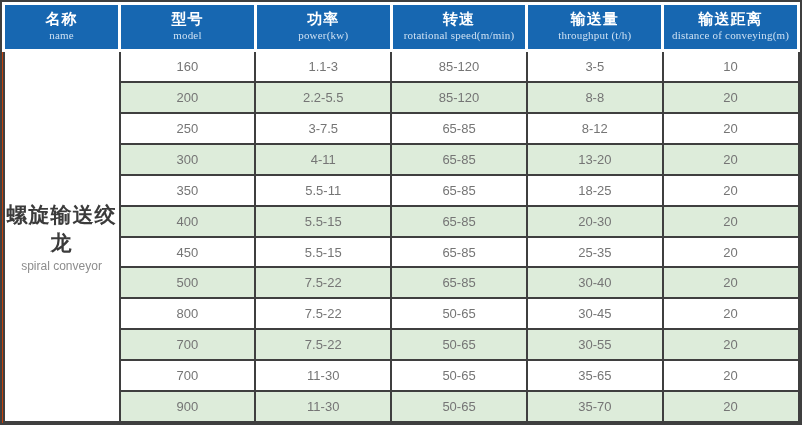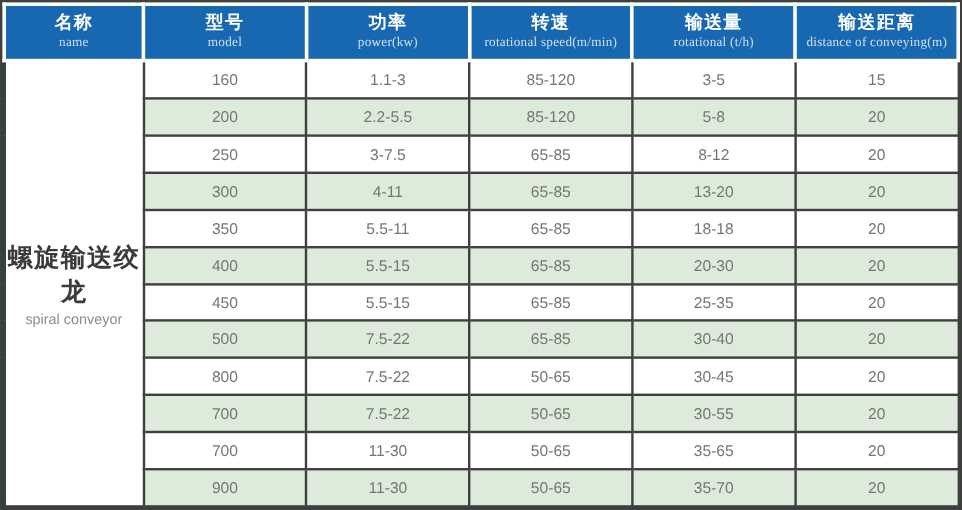--- a/index.html
+++ b/index.html
@@ -5,21 +5,21 @@
   html, body {
     margin: 0;
     padding: 0;
     background: #ffffff;
   }
   .frame {
     width: 802px;
     height: 425px;
     box-sizing: border-box;
     border: 2px solid #3f3f3f;
-    background: #14532d;
+    background: #c2410c;
   }
   table.spec {
     width: 100%;
     height: 100%;
     border-collapse: collapse;
     table-layout: fixed;
     font-family: "Liberation Sans", sans-serif;
   }
   thead tr { height: 47px; }
   th {
@@ -94,66 +94,66 @@
         <th>
           <div class="hdr-zh">功率</div>
           <div class="hdr-en">power(kw)</div>
         </th>
         <th>
           <div class="hdr-zh">转速</div>
           <div class="hdr-en">rotational speed(m/min)</div>
         </th>
         <th>
           <div class="hdr-zh">输送量</div>
-          <div class="hdr-en">rotational (t/h)</div>
+          <div class="hdr-en">throughput (t/h)</div>
         </th>
         <th>
           <div class="hdr-zh">输送距离</div>
           <div class="hdr-en">distance of conveying(m)</div>
         </th>
       </tr>
     </thead>
     <tbody>
         <tr>
           <td rowspan="12" class="name-cell">
             <div class="name-zh">螺旋输送绞龙</div>
             <div class="name-en">spiral conveyor</div>
           </td>
           <td>160</td>
           <td>1.1-3</td>
           <td>85-120</td>
           <td>3-5</td>
-          <td>15</td>
+          <td>10</td>
         </tr>
         <tr class="shaded">
           <td>200</td>
           <td>2.2-5.5</td>
           <td>85-120</td>
-          <td>5-8</td>
+          <td>8-8</td>
           <td>20</td>
         </tr>
         <tr>
           <td>250</td>
           <td>3-7.5</td>
           <td>65-85</td>
           <td>8-12</td>
           <td>20</td>
         </tr>
         <tr class="shaded">
           <td>300</td>
           <td>4-11</td>
           <td>65-85</td>
           <td>13-20</td>
           <td>20</td>
         </tr>
         <tr>
           <td>350</td>
           <td>5.5-11</td>
           <td>65-85</td>
-          <td>18-18</td>
+          <td>18-25</td>
           <td>20</td>
         </tr>
         <tr class="shaded">
           <td>400</td>
           <td>5.5-15</td>
           <td>65-85</td>
           <td>20-30</td>
           <td>20</td>
         </tr>
         <tr>

